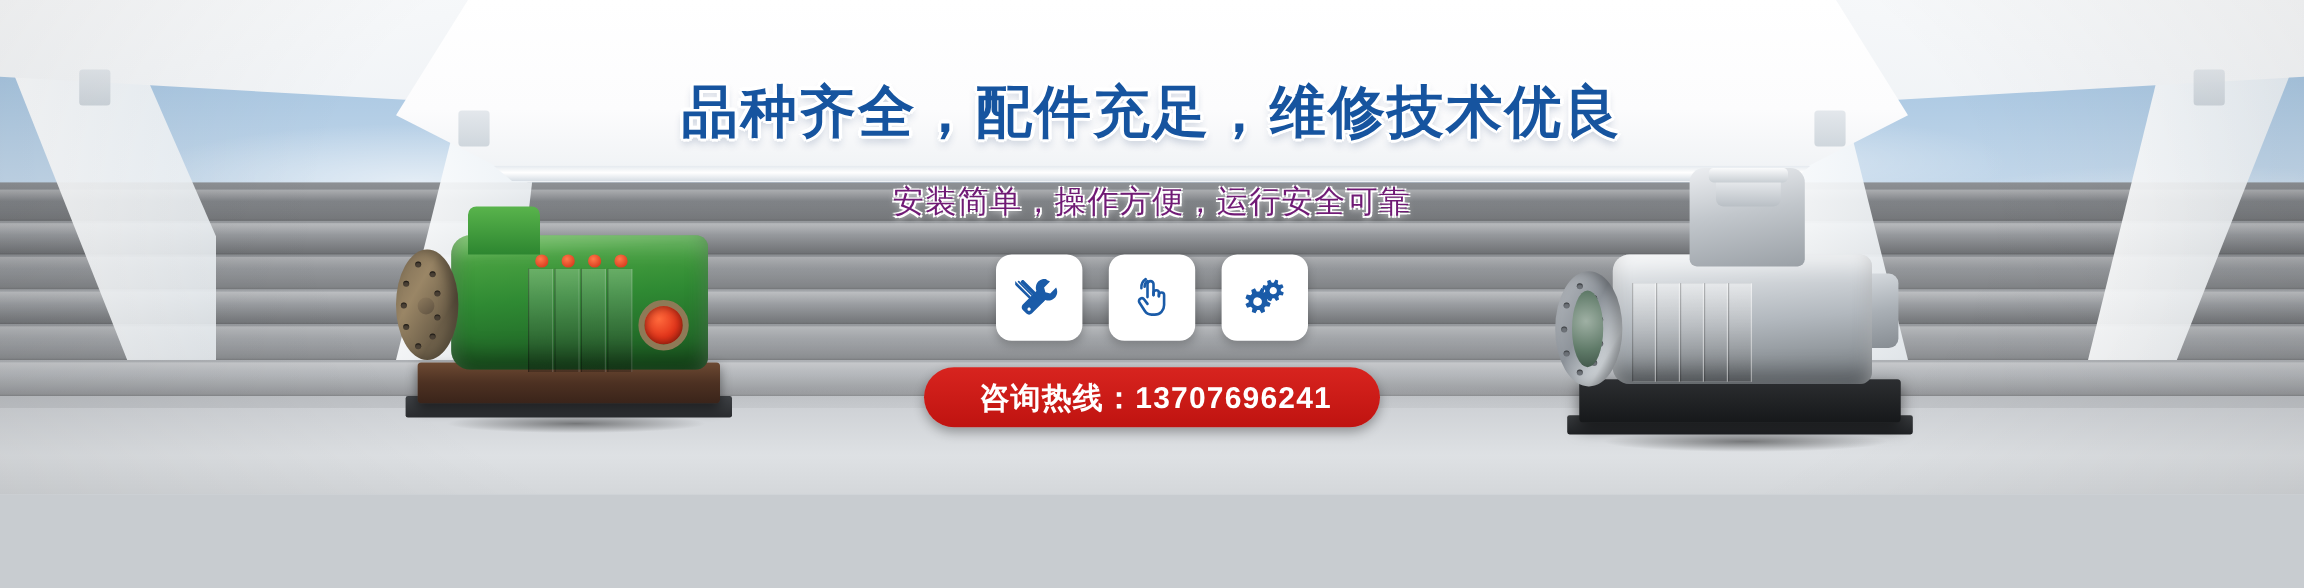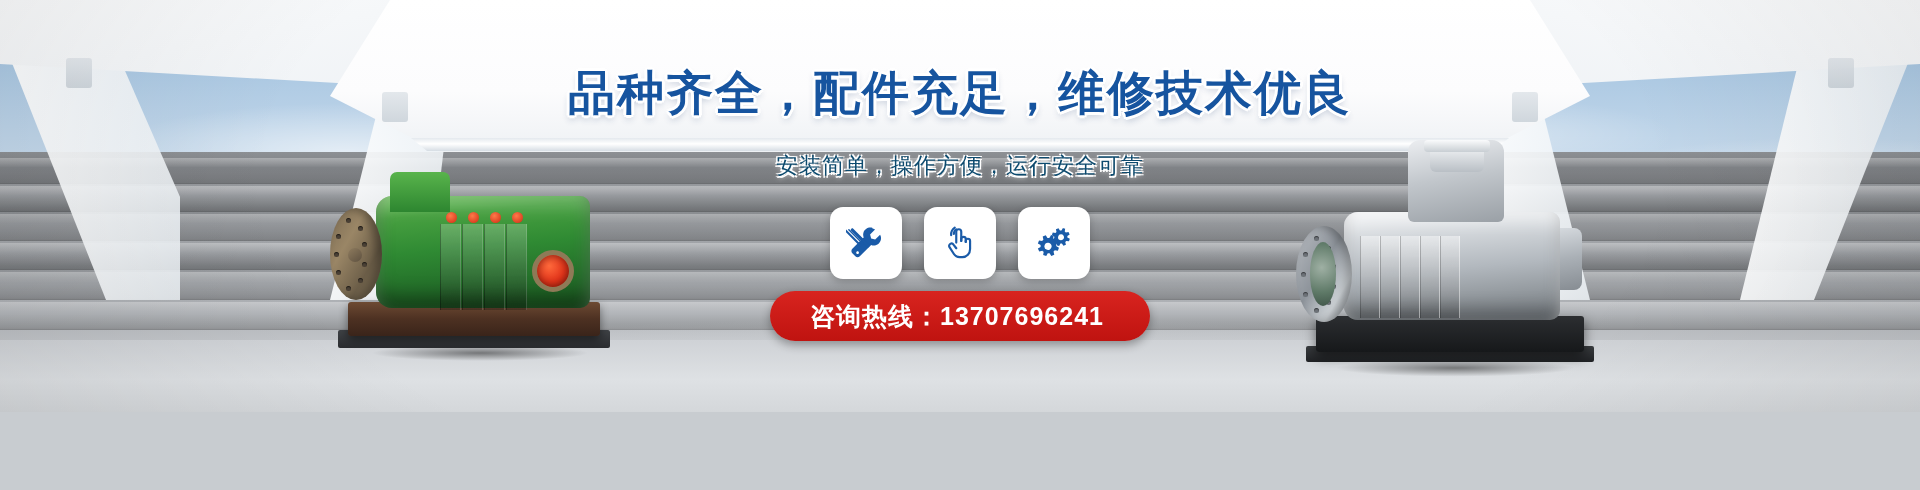--- a/index.html
+++ b/index.html
@@ -208,44 +208,44 @@
       0 4px 7px rgba(30,60,110,.30);
   }
   .subtitle-en {
     margin-top:9px;
     font-size:17.5px; font-weight:normal; letter-spacing:1.1px;
     color:#ffffff; white-space:nowrap;
     text-shadow:0 1px 3px rgba(40,70,120,.45);
   }
   .subtitle-cn {
     margin-top:26px;
-    font-size:22px; font-weight:normal; letter-spacing:1px;
-    color:#0c4a6e; white-space:nowrap;
+    font-size:26px; font-weight:normal; letter-spacing:1px;
+    color:#701a75; white-space:nowrap;
     text-shadow:
       -1.5px -1.5px 0 #fff, 1.5px -1.5px 0 #fff,
       -1.5px 1.5px 0 #fff, 1.5px 1.5px 0 #fff,
       0 2px 5px rgba(255,255,255,.85);
   }
   .icon-row {
     margin-top:26px; display:flex; gap:22px;
   }
   .icon-box {
     width:72px; height:72px; border-radius:13px;
     background:#ffffff;
     display:flex; align-items:center; justify-content:center;
     box-shadow:0 3px 8px rgba(0,0,0,.22);
   }
   .icon-box svg { width:40px; height:40px; display:block; }
 
   .cta {
-    margin-top:12px;
+    margin-top:22px;
     min-width:380px; height:50px; padding:0 40px;
     border-radius:25px;
     background:linear-gradient(180deg,#d8241f,#bf1310);
-    display:flex; align-items:center; justify-content:flex-start;
+    display:flex; align-items:center; justify-content:flex-end;
     box-shadow:0 4px 10px rgba(0,0,0,.32);
     cursor:pointer;
   }
   .cta-text {
     font-size:25px; font-weight:bold; color:#ffffff;
     letter-spacing:1px; white-space:nowrap;
   }
 
   .vignette {
     position:absolute; inset:0; pointer-events:none;

